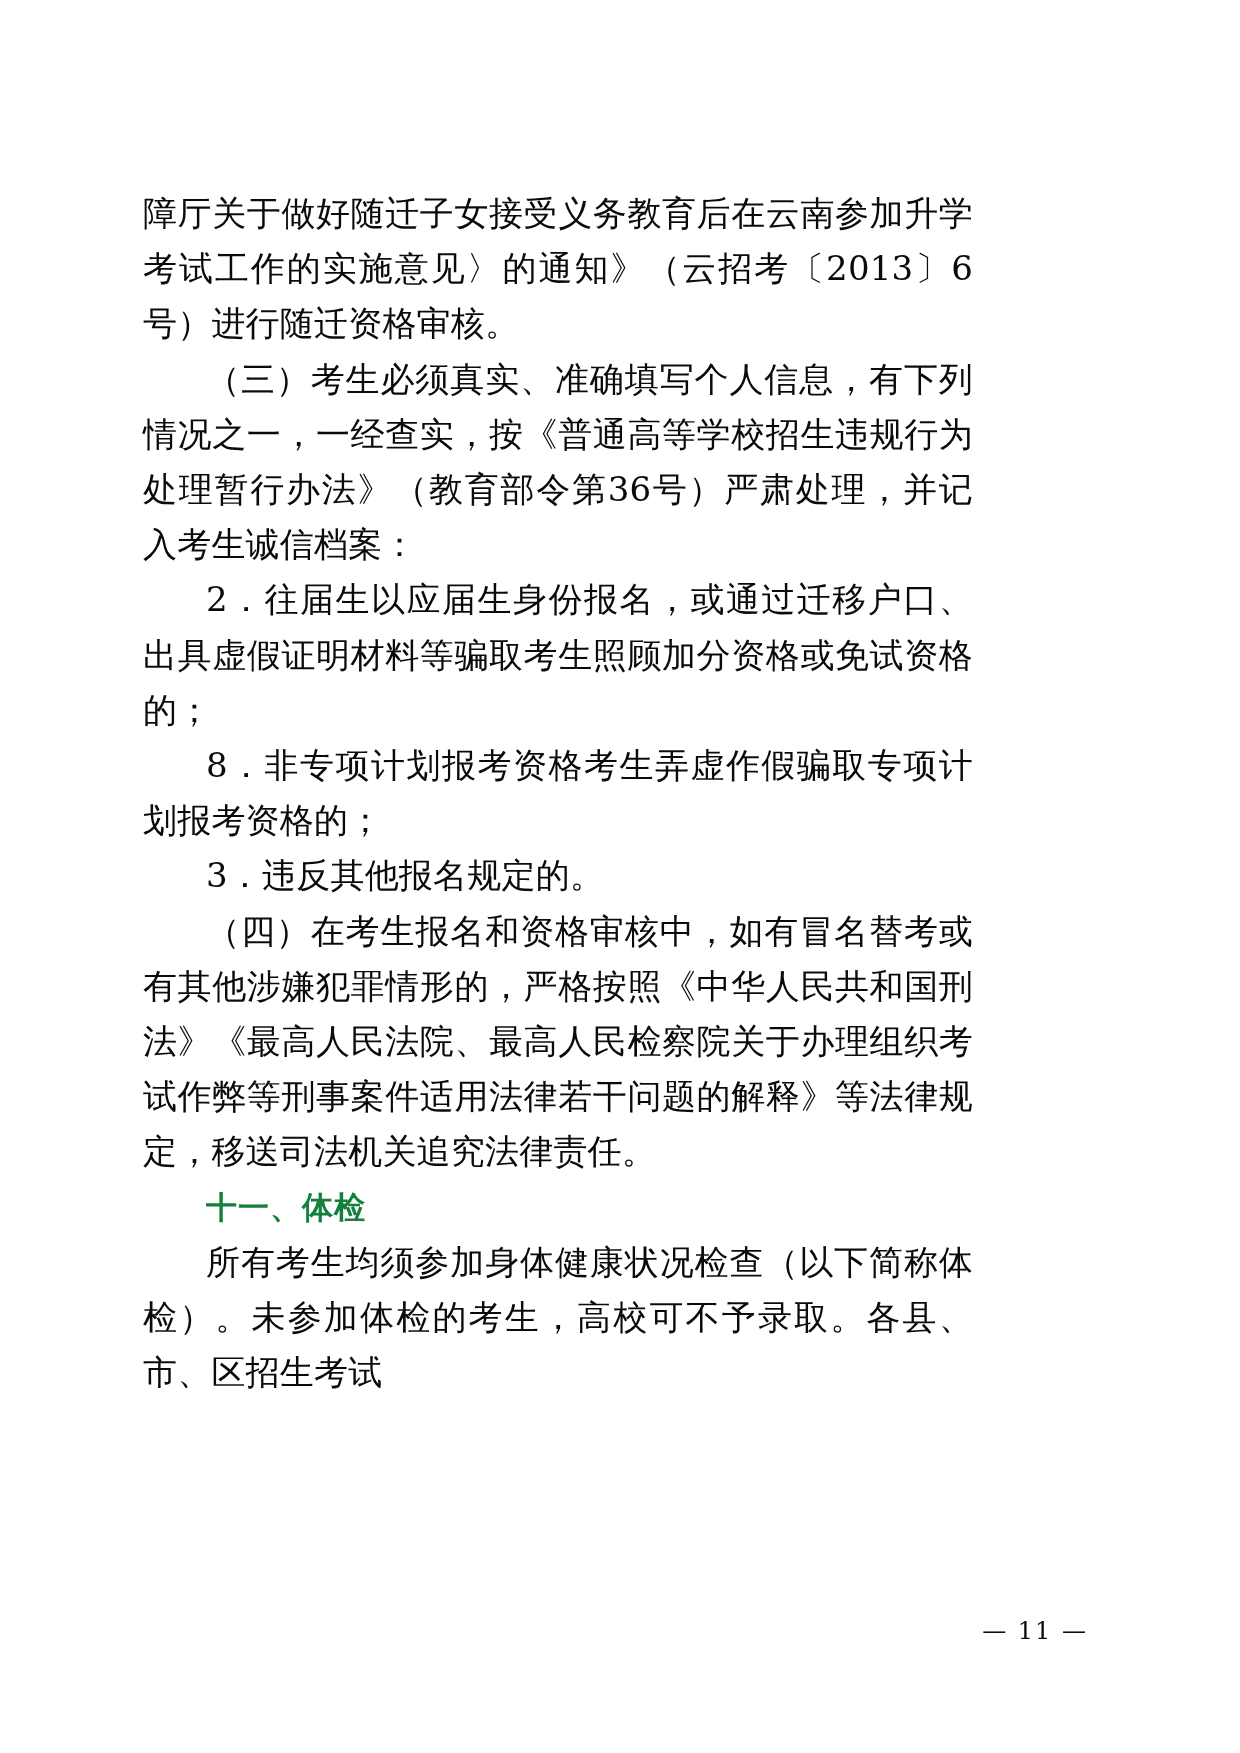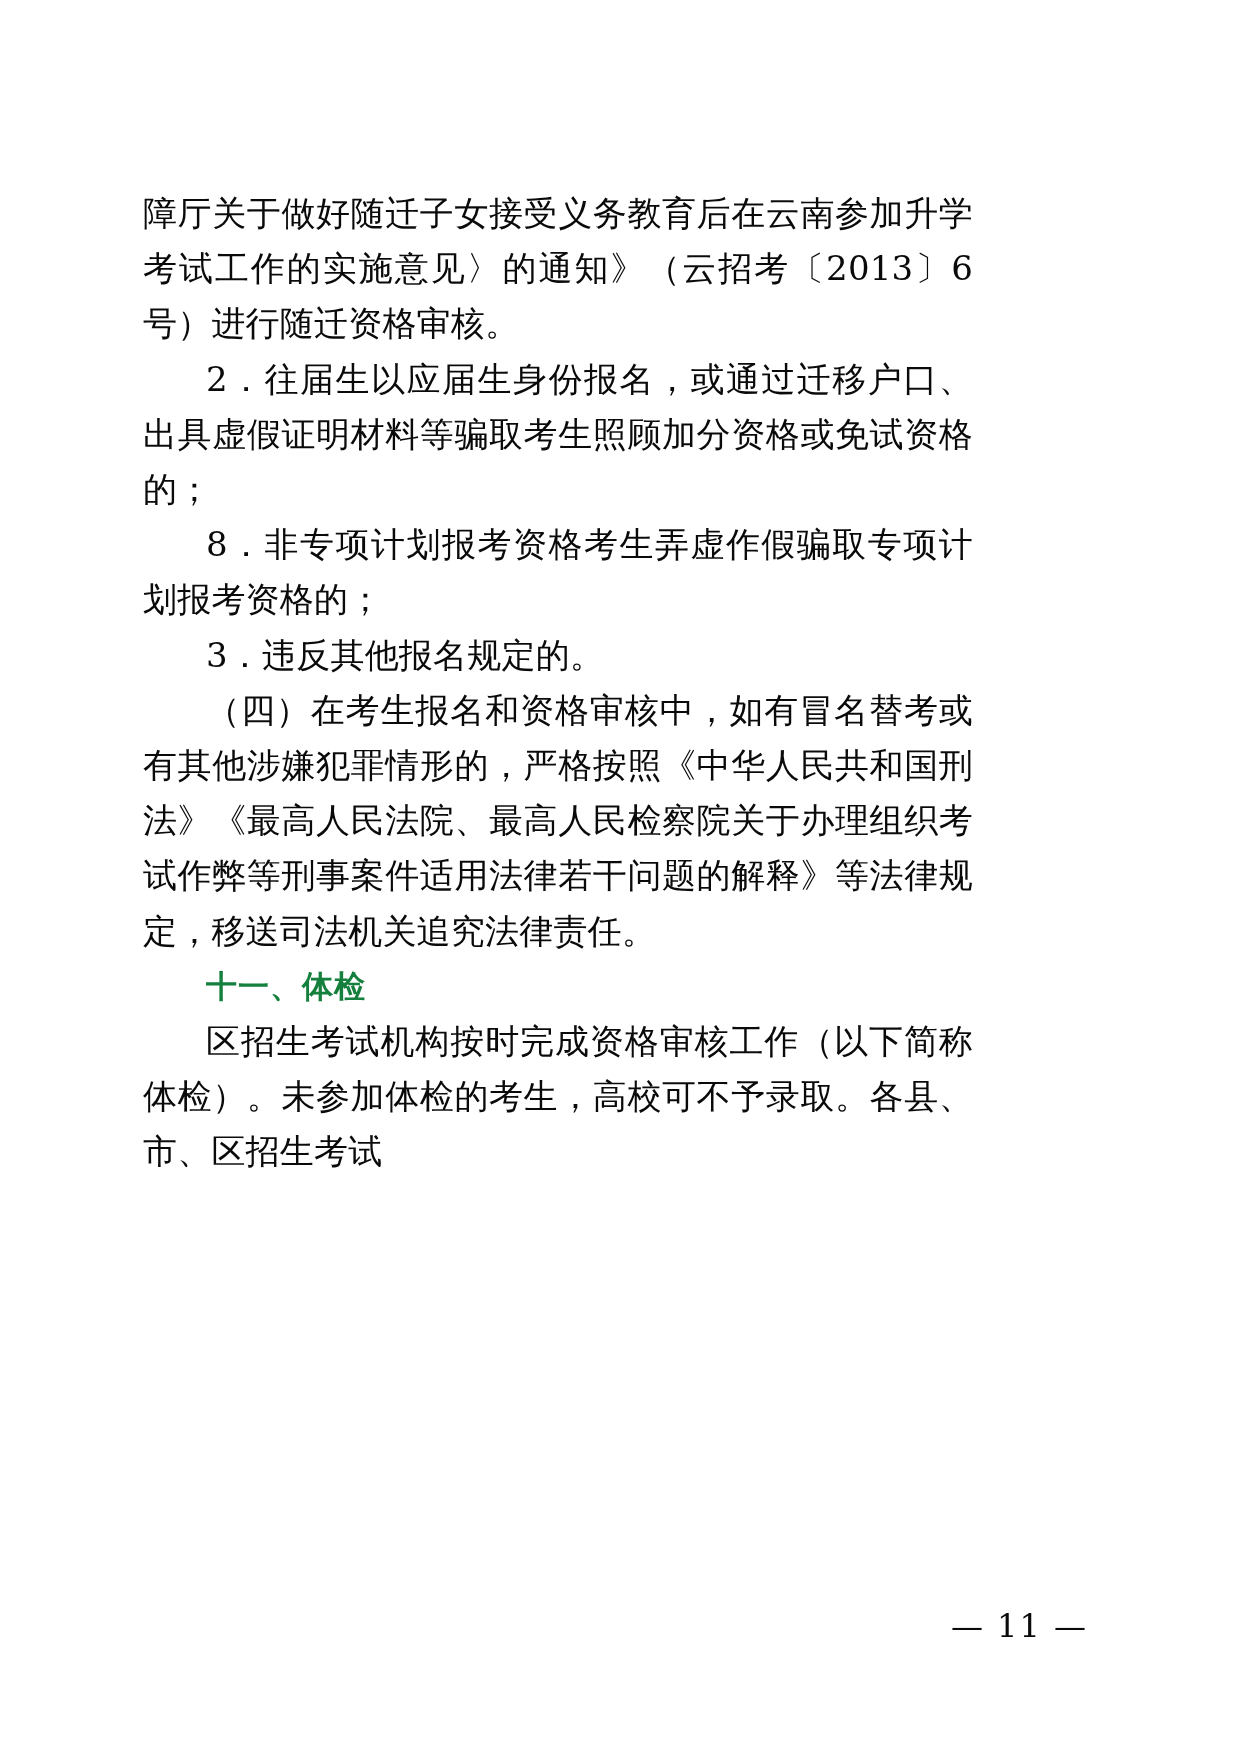--- a/index.html
+++ b/index.html
@@ -50,44 +50,45 @@
     line-height: 55.2px;
     color: #15803d;
     text-indent: 63px;
     letter-spacing: 1px;
   }
   .page-number {
     position: absolute;
     right: 152px;
     bottom: 108px;
     font-family: "DejaVu Serif", "Liberation Serif", serif;
-    font-size: 32px;
+    font-size: 24px;
     color: #0a0a0a;
     letter-spacing: 2px;
     white-space: nowrap;
   }
 </style>
 </head>
 <body>
 
 <div class="page">
   <div class="content">
 
     <p class="body-para">障厅关于做好随迁子女接受义务教育后在云南参加升学考试工作的实施意见〉的通知》（云招考〔2013〕6号）进行随迁资格审核。</p>
 
+    <p class="body-para indent2">（三）考生必须真实、准确填写个人信息，有下列情况之一，一经查实，按《普通高等学校招生违规行为处理暂行办法》（教育部令第36号）严肃处理，并记入考生诚信档案：</p>
 
     <p class="body-para indent2">2．往届生以应届生身份报名，或通过迁移户口、出具虚假证明材料等骗取考生照顾加分资格或免试资格的；</p>
 
     <p class="body-para indent2">8．非专项计划报考资格考生弄虚作假骗取专项计划报考资格的；</p>
 
     <p class="body-para indent2">3．违反其他报名规定的。</p>
 
     <p class="body-para indent2">（四）在考生报名和资格审核中，如有冒名替考或有其他涉嫌犯罪情形的，严格按照《中华人民共和国刑法》《最高人民法院、最高人民检察院关于办理组织考试作弊等刑事案件适用法律若干问题的解释》等法律规定，移送司法机关追究法律责任。</p>
 
 
     <h2 class="section-heading">十一、体检</h2>
 
-    <p class="body-para indent2">区招生考试机构按时完成资格审核工作（以下简称体检）。未参加体检的考生，高校可不予录取。各县、市、区招生考试</p>
+    <p class="body-para indent2">所有考生均须参加身体健康状况检查（以下简称体检）。未参加体检的考生，高校可不予录取。各县、市、区招生考试</p>
 
   </div>
 
   <div class="page-number">— 11 —</div>
 </div>
 
 </body></html>

